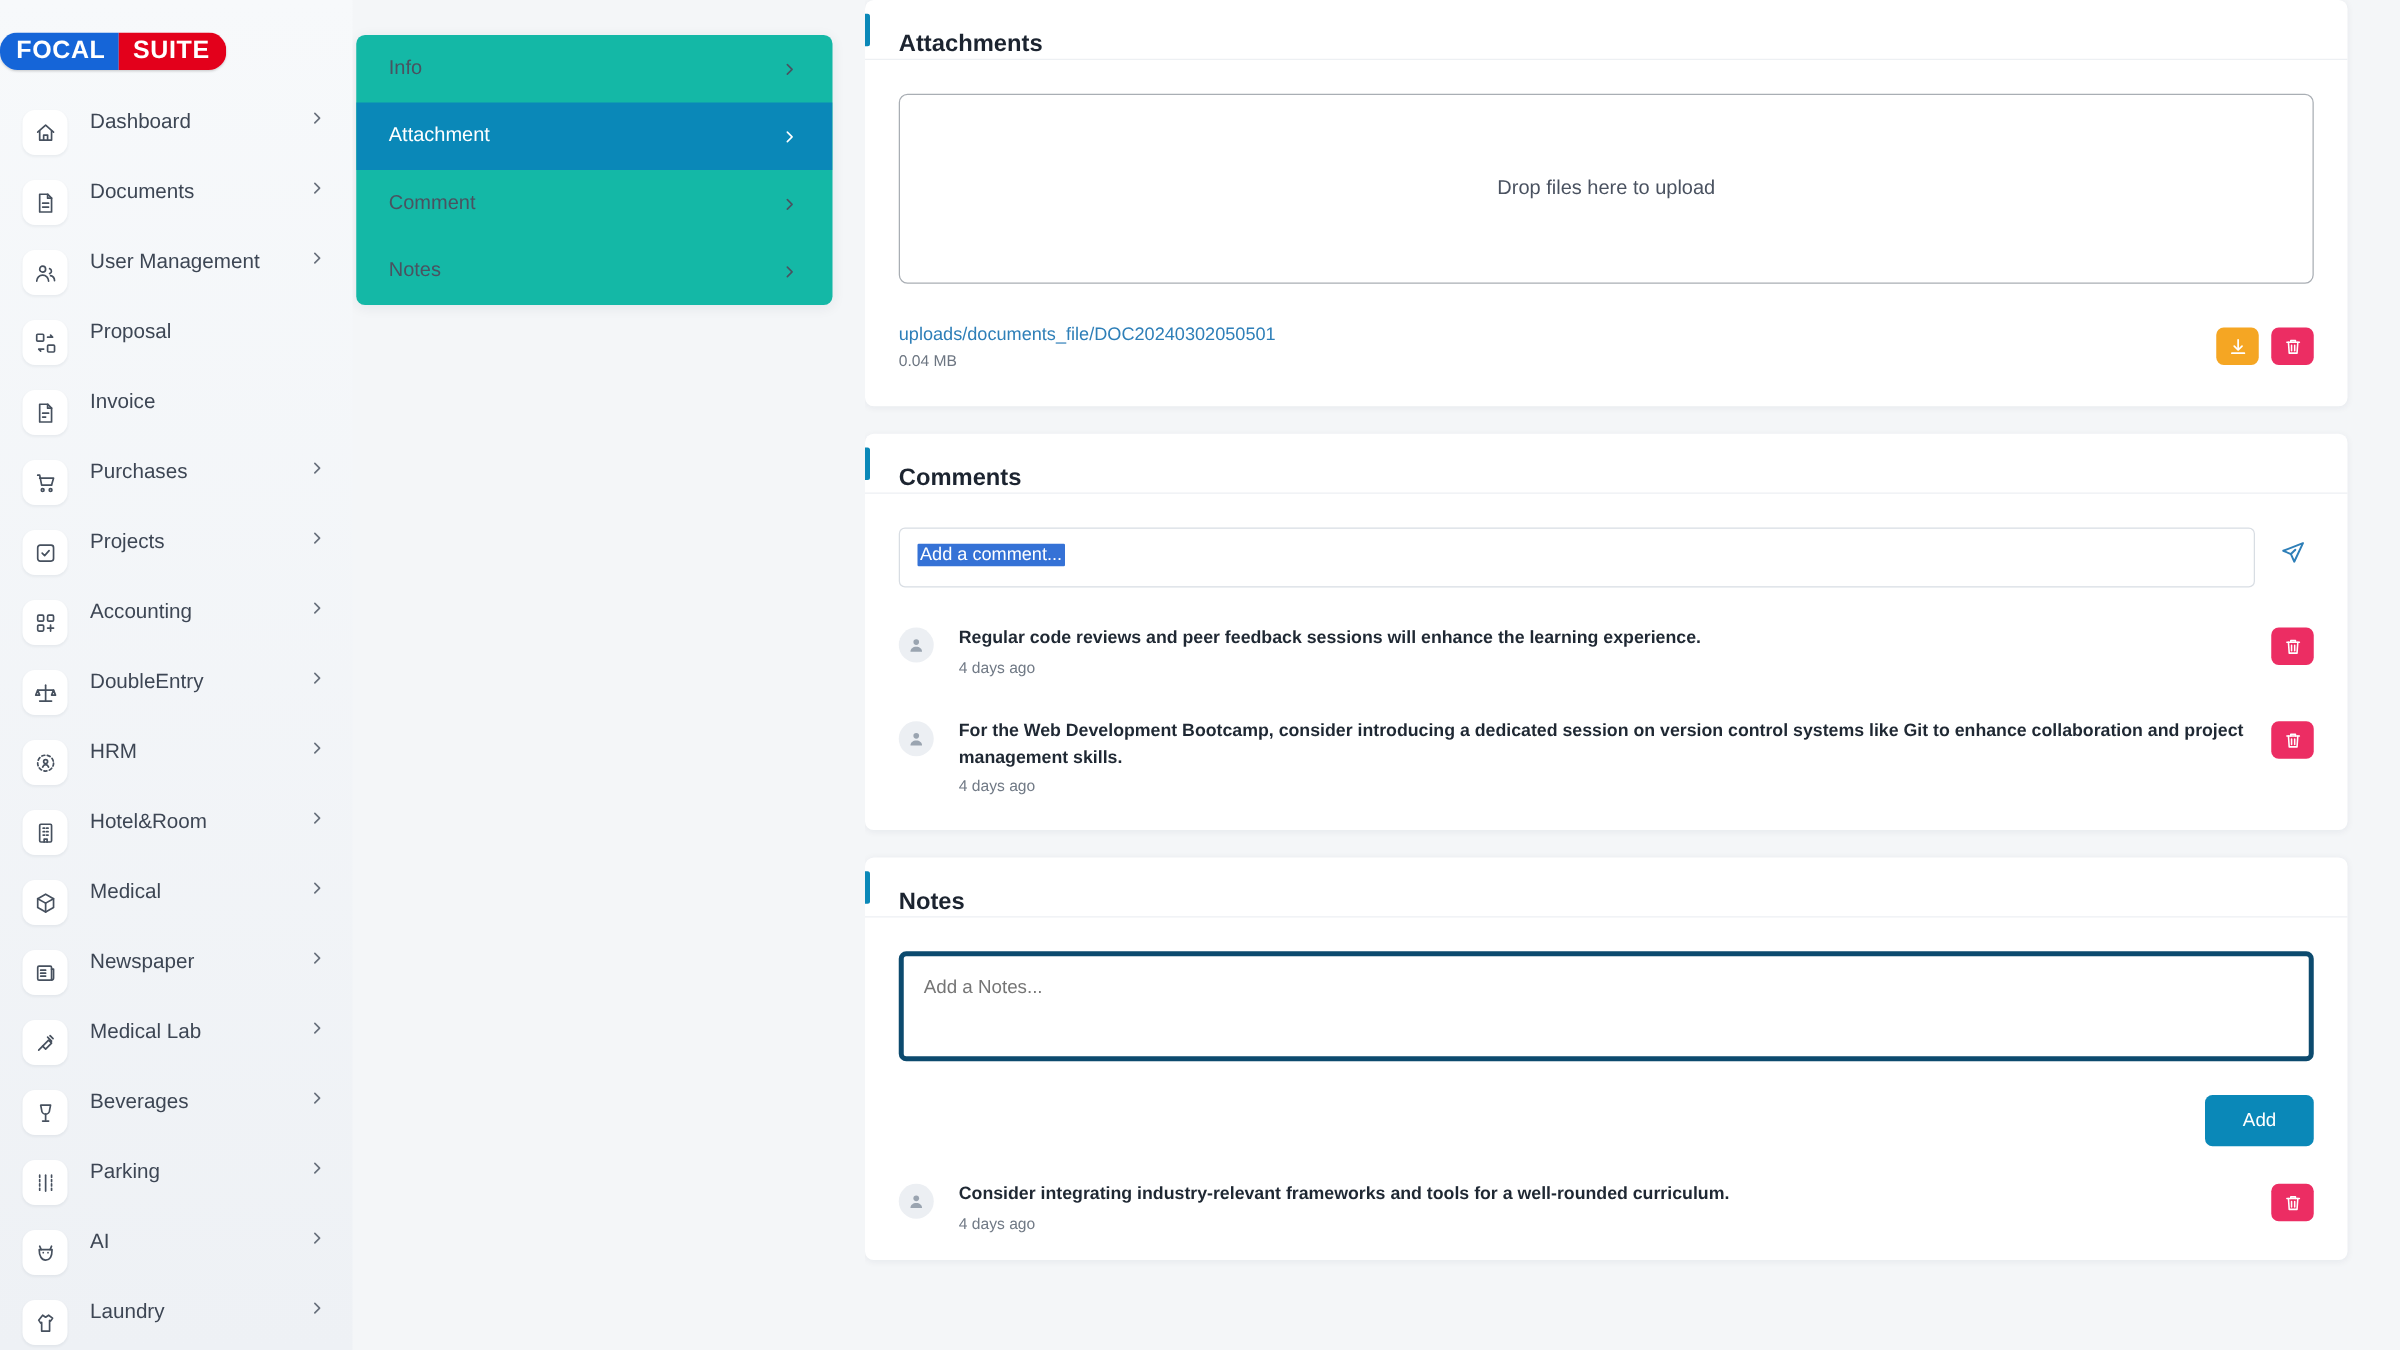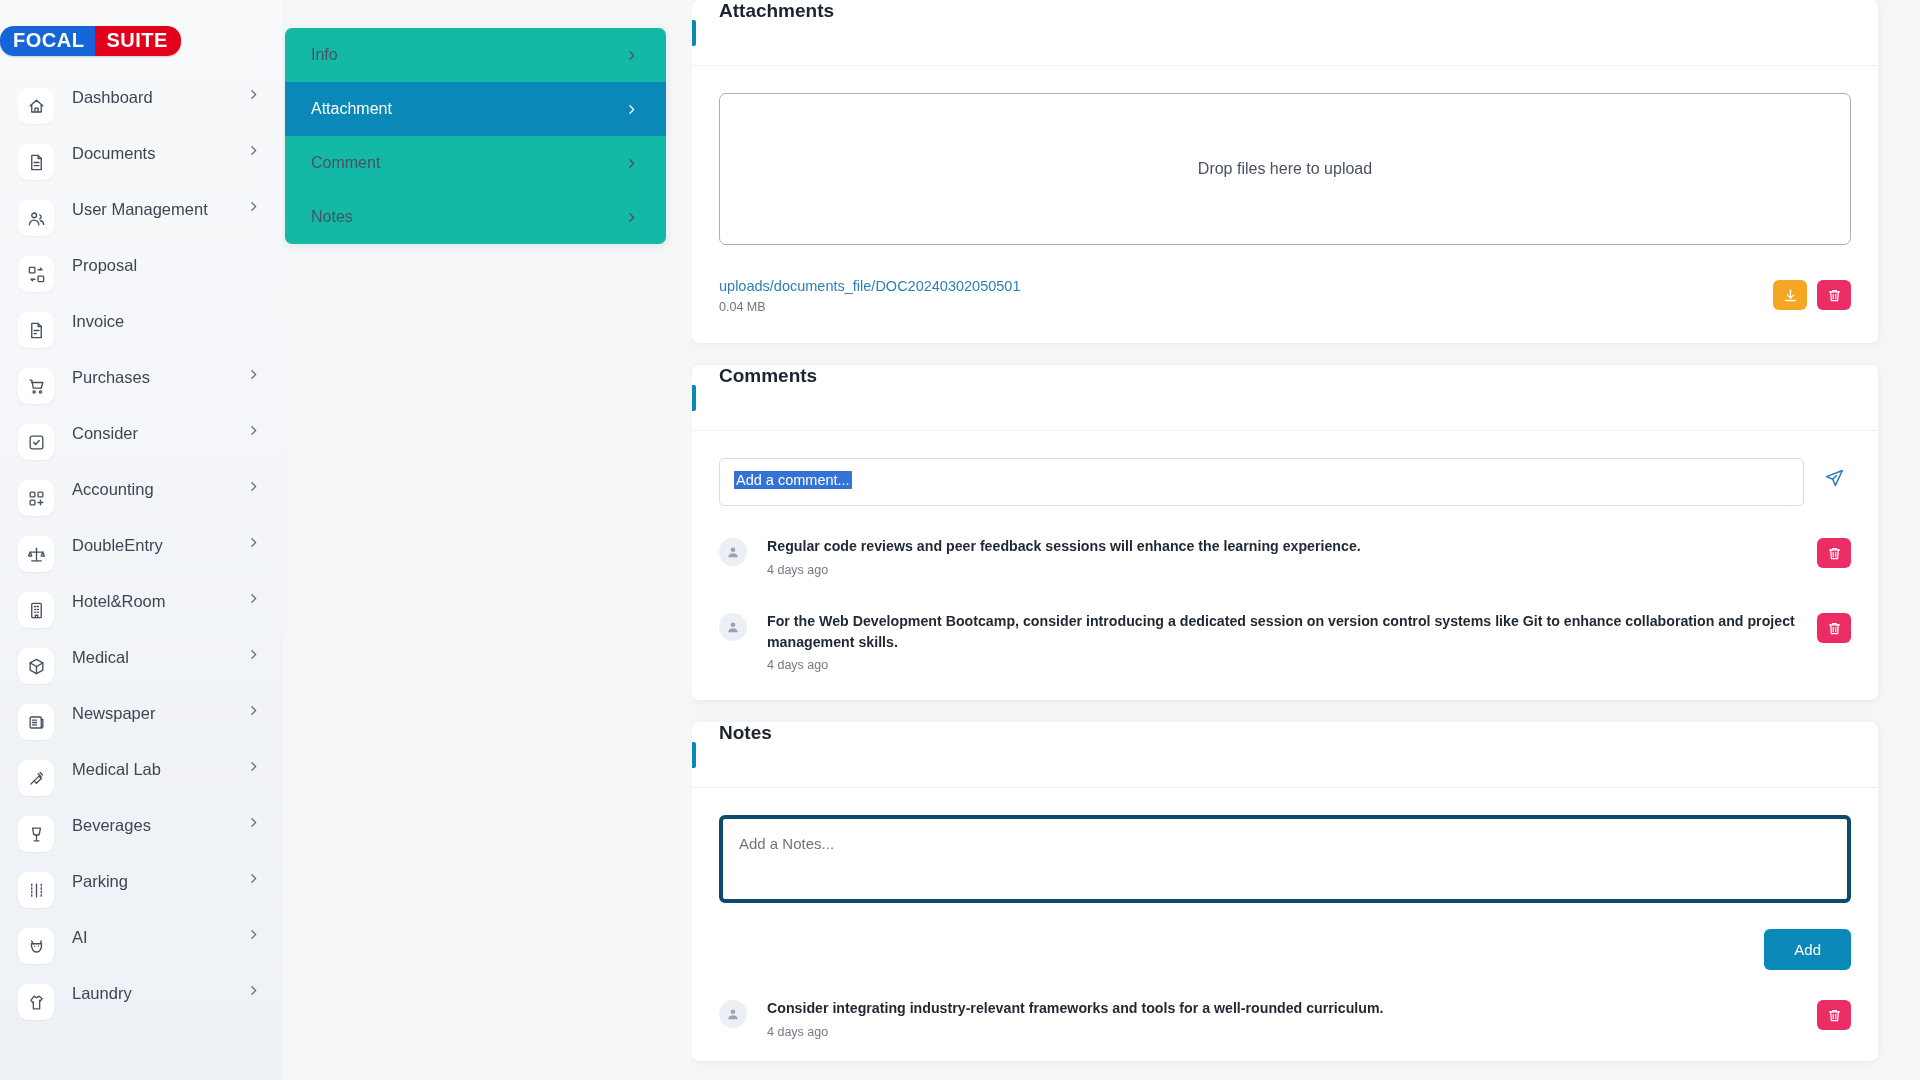--- a/index.html
+++ b/index.html
@@ -72,21 +72,21 @@
     width: 1228px; height: 1080px;
     padding: 0 42px 0 0;
     overflow: hidden;
   }
   .card {
     background: #fff; border-radius: 7px;
     box-shadow: 0 1px 6px rgba(18,38,63,.06);
     margin-bottom: 22px;
   }
   .card-head {
-    height: 66px; display: flex; align-items: flex-start;
+    height: 48px; display: flex; align-items: flex-end;
     border-bottom: 1px solid #edf0f3; position: relative;
     padding-left: 27px;
   }
   .card-head::before {
     content: ""; position: absolute; left: 0; top: 50%;
     transform: translateY(-50%);
     width: 4px; height: 26px; background: #0a88b8; border-radius: 0 2px 2px 0;
   }
   .card-title { font-size: 19px; font-weight: 700; color: #1c2430; }
   .card-body { padding: 27px 27px 22px 27px; }
@@ -261,21 +261,21 @@
             </svg>
           </span>
         </div>
         <div class="nav-item">
           <span class="nav-ico">
             <svg viewBox="0 0 24 24" fill="none" stroke="currentColor" stroke-width="1.7" stroke-linecap="round" stroke-linejoin="round">
               <rect x="4" y="4" width="16" height="16" rx="2.5"></rect>
               <path d="M8.5 12l2.5 2.5 4.5-5"></path>
             </svg>
           </span>
-          <span class="nav-label">Consider</span>
+          <span class="nav-label">Projects</span>
           <span class="nav-chev">
             <svg viewBox="0 0 24 24" fill="none" stroke="currentColor" stroke-width="2.4" stroke-linecap="round" stroke-linejoin="round">
               <path d="M9 5l7 7-7 7"></path>
             </svg>
           </span>
         </div>
         <div class="nav-item">
           <span class="nav-ico">
             <svg viewBox="0 0 24 24" fill="none" stroke="currentColor" stroke-width="1.7" stroke-linecap="round" stroke-linejoin="round">
               <rect x="4" y="4" width="6" height="6" rx="1.2"></rect>
@@ -295,20 +295,35 @@
           <span class="nav-ico">
             <svg viewBox="0 0 24 24" fill="none" stroke="currentColor" stroke-width="1.7" stroke-linecap="round" stroke-linejoin="round">
               <path d="M12 4v16"></path>
               <path d="M6 20h12"></path>
               <path d="M4 9h16"></path>
               <path d="M4 9l-2 5h4z"></path>
               <path d="M20 9l2 5h-4z"></path>
             </svg>
           </span>
           <span class="nav-label">DoubleEntry</span>
+          <span class="nav-chev">
+            <svg viewBox="0 0 24 24" fill="none" stroke="currentColor" stroke-width="2.4" stroke-linecap="round" stroke-linejoin="round">
+              <path d="M9 5l7 7-7 7"></path>
+            </svg>
+          </span>
+        </div>
+        <div class="nav-item">
+          <span class="nav-ico">
+            <svg viewBox="0 0 24 24" fill="none" stroke="currentColor" stroke-width="1.7" stroke-linecap="round" stroke-linejoin="round">
+              <circle cx="12" cy="12" r="8" stroke-dasharray="3 2.6"></circle>
+              <circle cx="12" cy="10.5" r="2"></circle>
+              <path d="M9 16c.6-1.6 1.7-2.4 3-2.4s2.4.8 3 2.4"></path>
+            </svg>
+          </span>
+          <span class="nav-label">HRM</span>
           <span class="nav-chev">
             <svg viewBox="0 0 24 24" fill="none" stroke="currentColor" stroke-width="2.4" stroke-linecap="round" stroke-linejoin="round">
               <path d="M9 5l7 7-7 7"></path>
             </svg>
           </span>
         </div>
         <div class="nav-item">
           <span class="nav-ico">
             <svg viewBox="0 0 24 24" fill="none" stroke="currentColor" stroke-width="1.7" stroke-linecap="round" stroke-linejoin="round">
               <rect x="6" y="3" width="12" height="18" rx="1.2"></rect>

